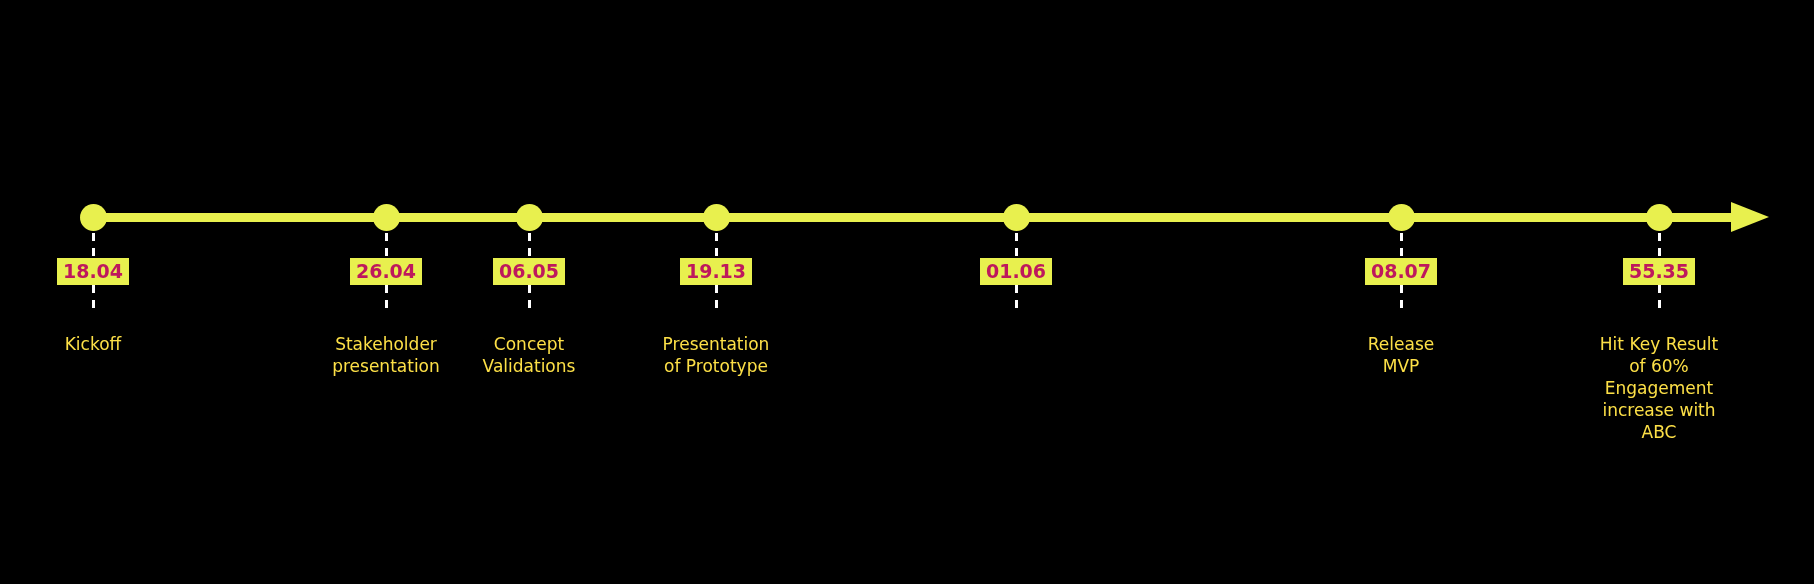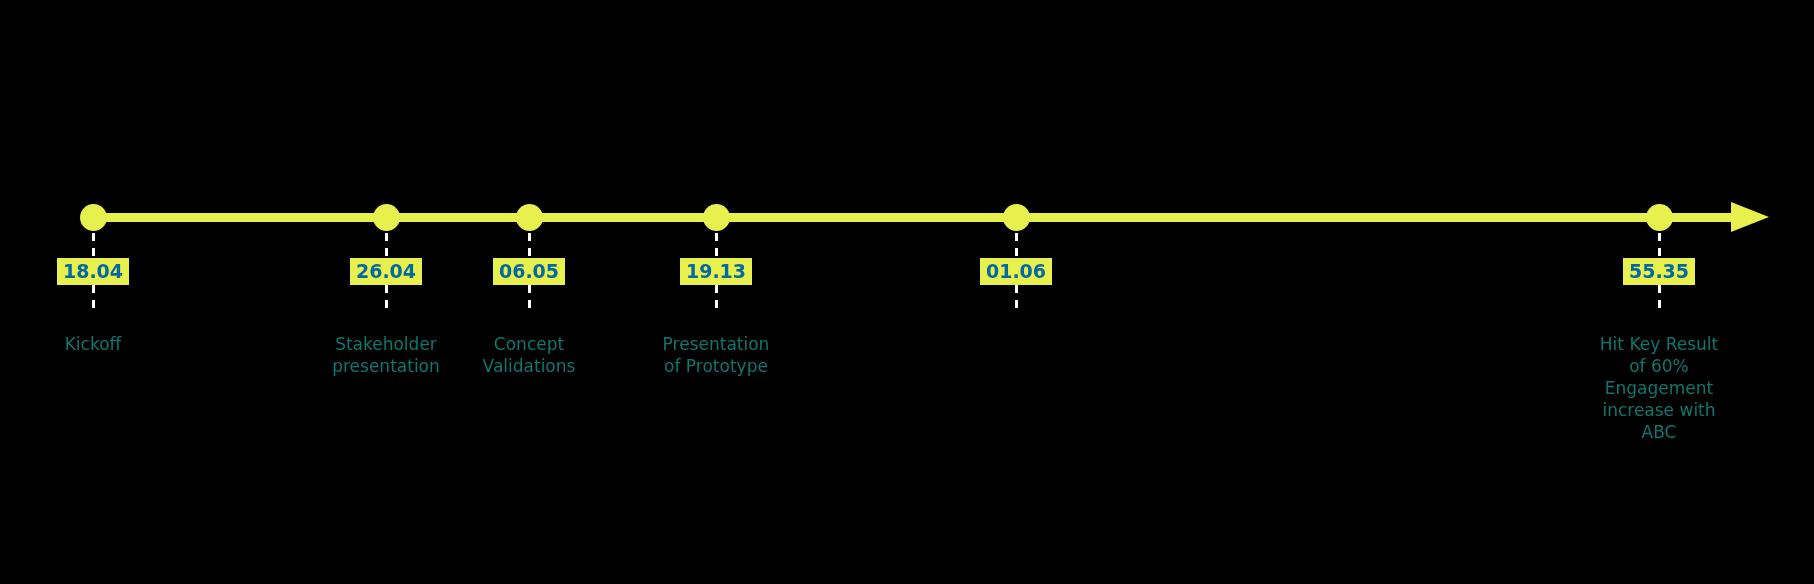--- a/index.html
+++ b/index.html
@@ -50,31 +50,31 @@
   }
   .connector {
     width: 3px;
     background: repeating-linear-gradient(to bottom, #ffffff 0 8px, transparent 8px 15px);
     flex: 0 0 auto;
   }
   .connector.upper { height: 25px; margin-top: 2px; }
   .connector.lower { height: 26px; }
   .date-badge {
     background: #E8F04E;
-    color: #0369a1;
+    color: #be185d;
     font-size: 19px;
     font-weight: 700;
     line-height: 21px;
     padding: 3px 6px;
     white-space: nowrap;
     flex: 0 0 auto;
   }
   .label {
     margin-top: 22px;
-    color: #0f766e;
+    color: #fde047;
     font-size: 17px;
     line-height: 22px;
     text-align: center;
     white-space: pre-line;
   }
   
   .m0 { left: 13px; }
   .m1 { left: 151px; }
   .m2 { left: 306px; }
   .m3 { left: 449px; }
@@ -127,20 +127,28 @@
 of Prototype</div>
   </div>
 
   <div class="milestone m5">
     <div class="dot"></div>
     <div class="connector upper"></div>
     <div class="date-badge">01.06</div>
     <div class="connector lower"></div>
   </div>
 
+  <div class="milestone m6">
+    <div class="dot"></div>
+    <div class="connector upper"></div>
+    <div class="date-badge">08.07</div>
+    <div class="connector lower"></div>
+    <div class="label">Release
+MVP</div>
+  </div>
 
   <div class="milestone m7">
     <div class="dot"></div>
     <div class="connector upper"></div>
     <div class="date-badge">55.35</div>
     <div class="connector lower"></div>
     <div class="label">Hit Key Result
 of 60%
 Engagement
 increase with

